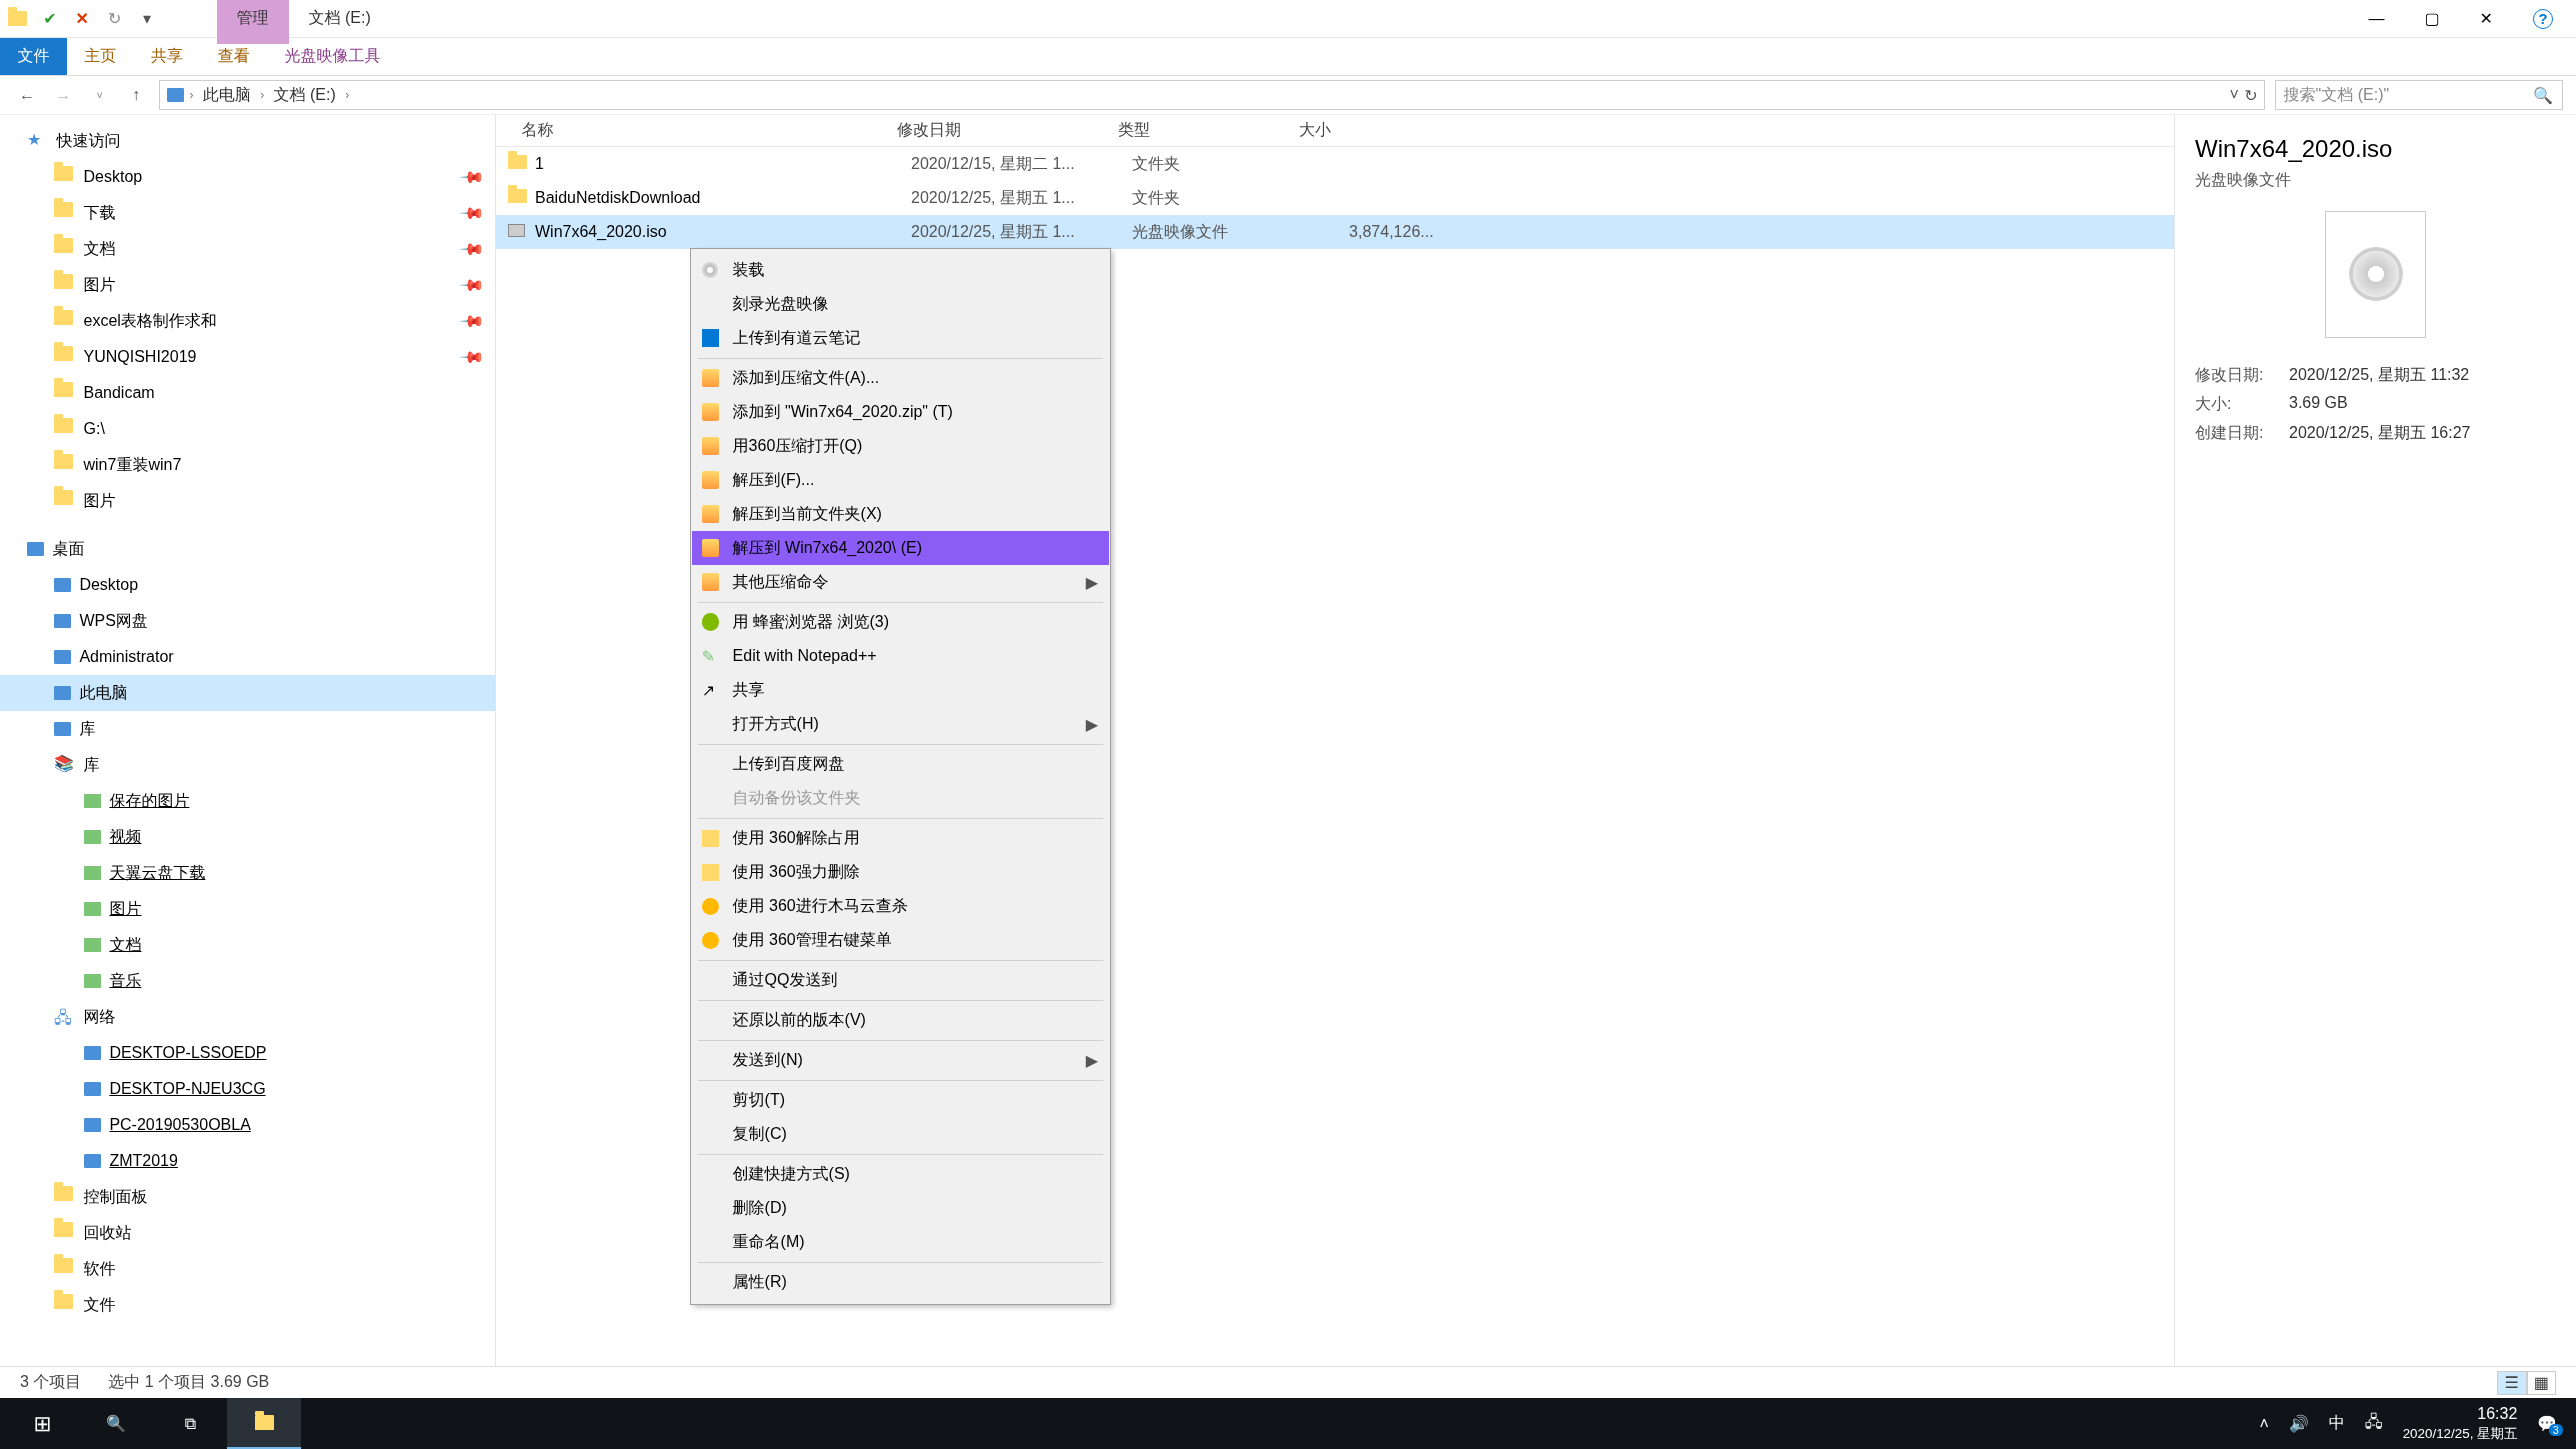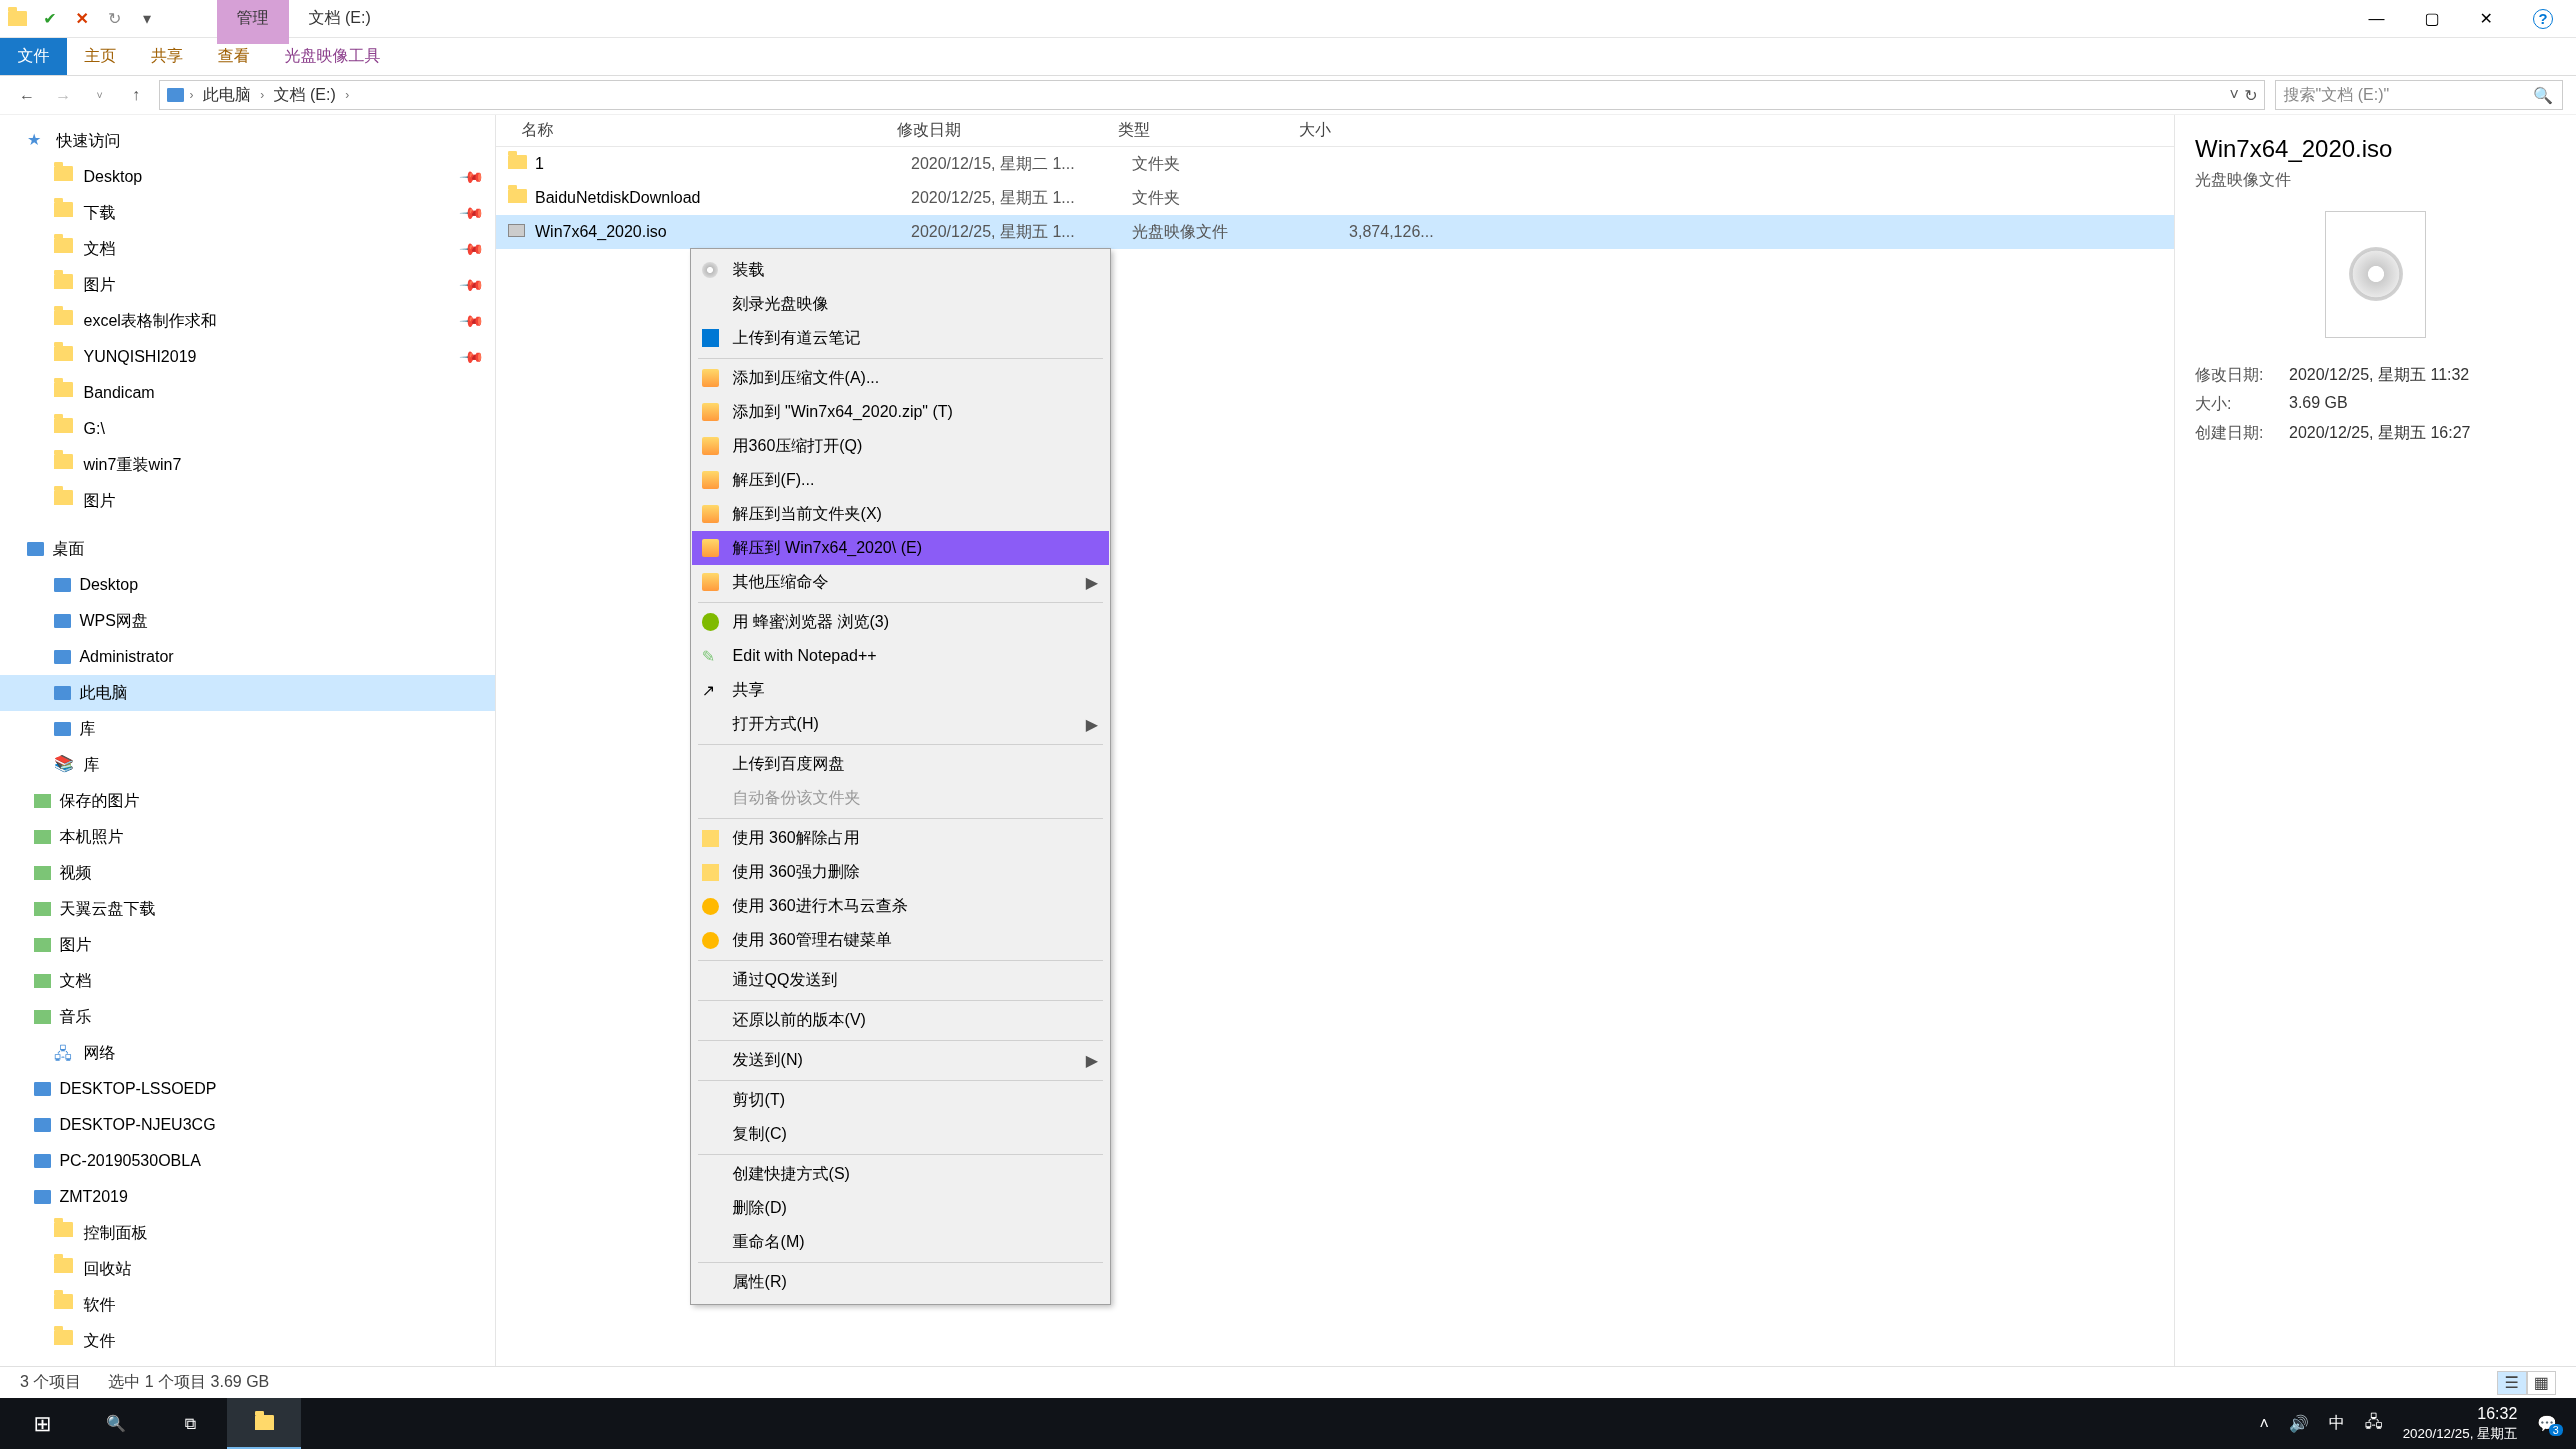--- a/index.html
+++ b/index.html
@@ -30,21 +30,21 @@
 .chev { color:#777; font-size:12px;}
 .addr-right { margin-left:auto; display:flex; gap:5.4px; color:#555;}
 .searchbox { width: 288px; border: 0.7px solid #ccc; height: 29.5px; display: flex; align-items: center; padding: 0 8px; color: #888; gap: 5.4px;}
 .sicon{ color:#888;}
 
 
 .main { display: flex; height: calc(100% - 38px - 38px - 39px - 32px - 51px); }
 .tree { width: 496px; overflow-y: auto; border-right: 0.7px solid #e5e5e5; padding-top: 8px; }
 .tnode { display: flex; align-items: center; height: 36px; padding-left: 27px; gap: 8px; cursor: default; position:relative;}
 .tnode.d1 { padding-left: 54px; }
-.tnode.d2 { padding-left: 34px; }
+.tnode.d2 { padding-left: 84px; text-decoration: underline; }
 .tnode.sel { background: #cce8ff; }
 .tnode .pin { position:absolute; right:13.4px; color:#888; transform:rotate(45deg);}
 .ticn { width: 21.5px; height: 21.5px; display:inline-flex;}
 .spacer{ height:12px;}
 
 .files { flex: 1; display: flex; flex-direction: column; }
 .colhead { display: flex; border-bottom: 0.7px solid #e8e8e8; height: 32px; align-items: center; color:#444; padding-left:12px;}
 .ch-name { width: 389px; padding-left:13.4px;} .ch-date{width:221px;} .ch-type{width:181px;} .ch-size{width:134px;}
 .frow { display: flex; height: 34px; align-items: center; padding-left:12px;}
 .frow.sel { background: #cce8ff; }
@@ -251,24 +251,20 @@
         </div>
         <div class="tnode d1">
           <span class="ticn" style="color:#4a90d9;">📚</span>
           <span>库</span>
         </div>
       </div>
     <div id="lib-list">
         <div class="tnode d2">
           <span class="ticn pic-i"></span>
           <span>保存的图片</span>
-        </div>
-        <div class="tnode d2">
-          <span class="ticn pic-i"></span>
-          <span>本机照片</span>
         </div>
         <div class="tnode d2">
           <span class="ticn pic-i"></span>
           <span>视频</span>
         </div>
         <div class="tnode d2">
           <span class="ticn pic-i"></span>
           <span>天翼云盘下载</span>
         </div>
         <div class="tnode d2">

